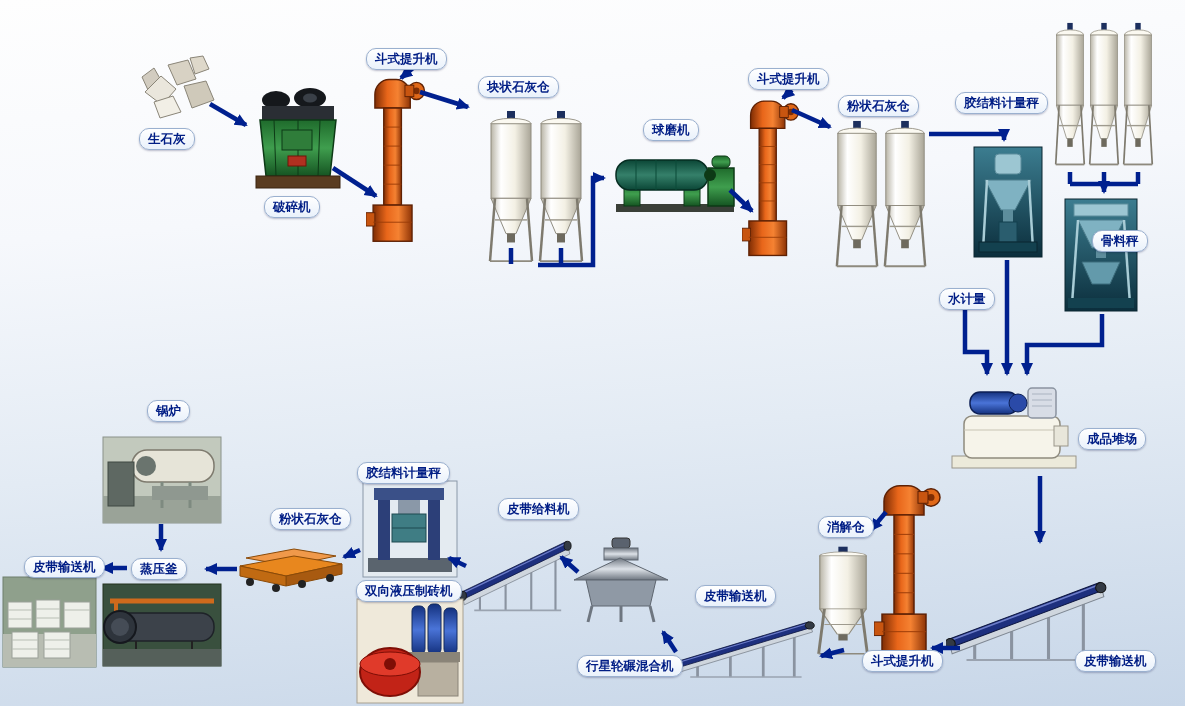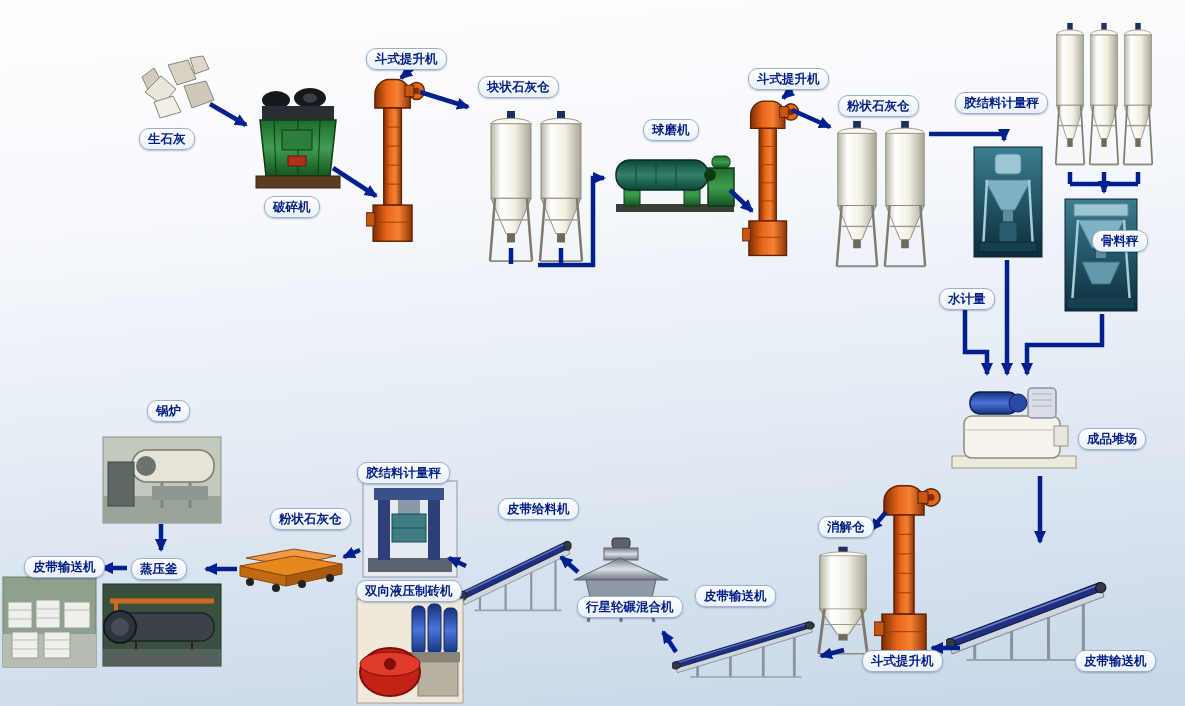--- a/index.html
+++ b/index.html
@@ -424,21 +424,21 @@
   <div class="lbl" style="left:748px;top:68px">斗式提升机</div>
   <div class="lbl" style="left:838px;top:95px">粉状石灰仓</div>
   <div class="lbl" style="left:955px;top:92px">胶结料计量秤</div>
   <div class="lbl" style="left:1092px;top:230px">骨料秤</div>
   <div class="lbl" style="left:939px;top:288px">水计量</div>
   <div class="lbl" style="left:1078px;top:428px">成品堆场</div>
   <div class="lbl" style="left:1075px;top:650px">皮带输送机</div>
   <div class="lbl" style="left:862px;top:650px">斗式提升机</div>
   <div class="lbl" style="left:818px;top:516px">消解仓</div>
   <div class="lbl" style="left:695px;top:585px">皮带输送机</div>
-  <div class="lbl" style="left:577px;top:596px">行星轮碾混合机</div>
+  <div class="lbl" style="left:577px;top:655px">行星轮碾混合机</div>
   <div class="lbl" style="left:498px;top:498px">皮带给料机</div>
   <div class="lbl" style="left:357px;top:462px">胶结料计量秤</div>
   <div class="lbl" style="left:356px;top:580px">双向液压制砖机</div>
   <div class="lbl" style="left:270px;top:508px">粉状石灰仓</div>
   <div class="lbl" style="left:131px;top:558px">蒸压釜</div>
   <div class="lbl" style="left:24px;top:556px">皮带输送机</div>
   <div class="lbl" style="left:147px;top:400px">锅炉</div>
 
 </div>
 

